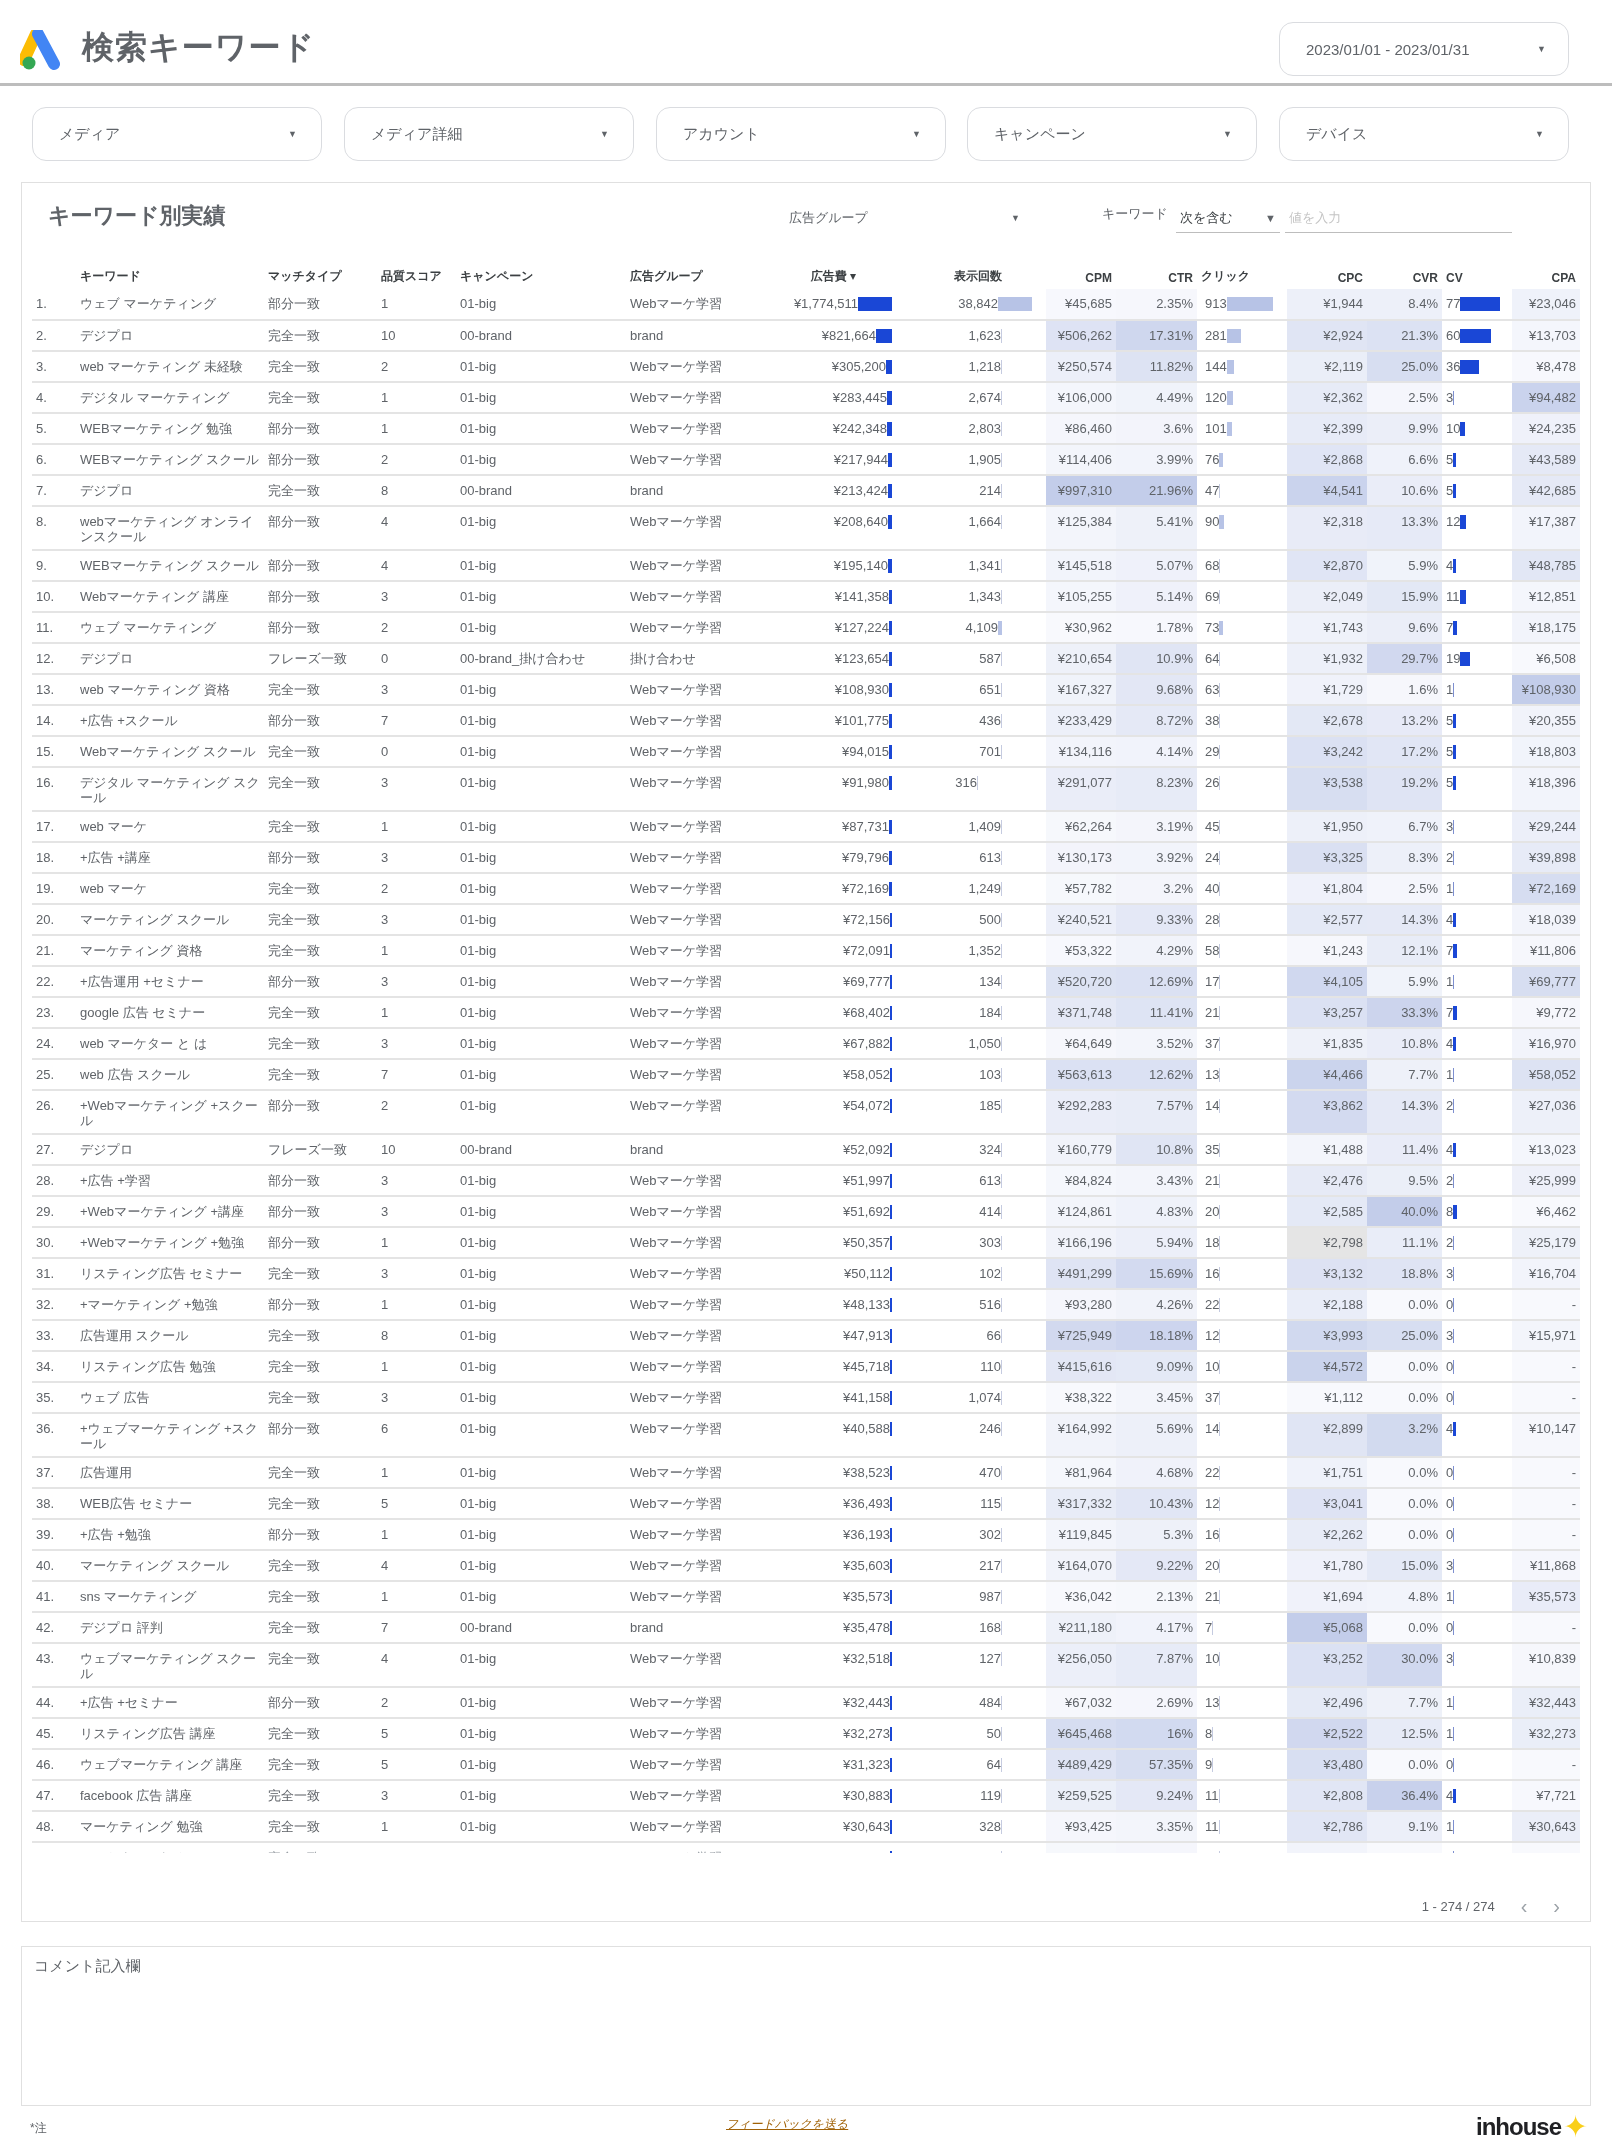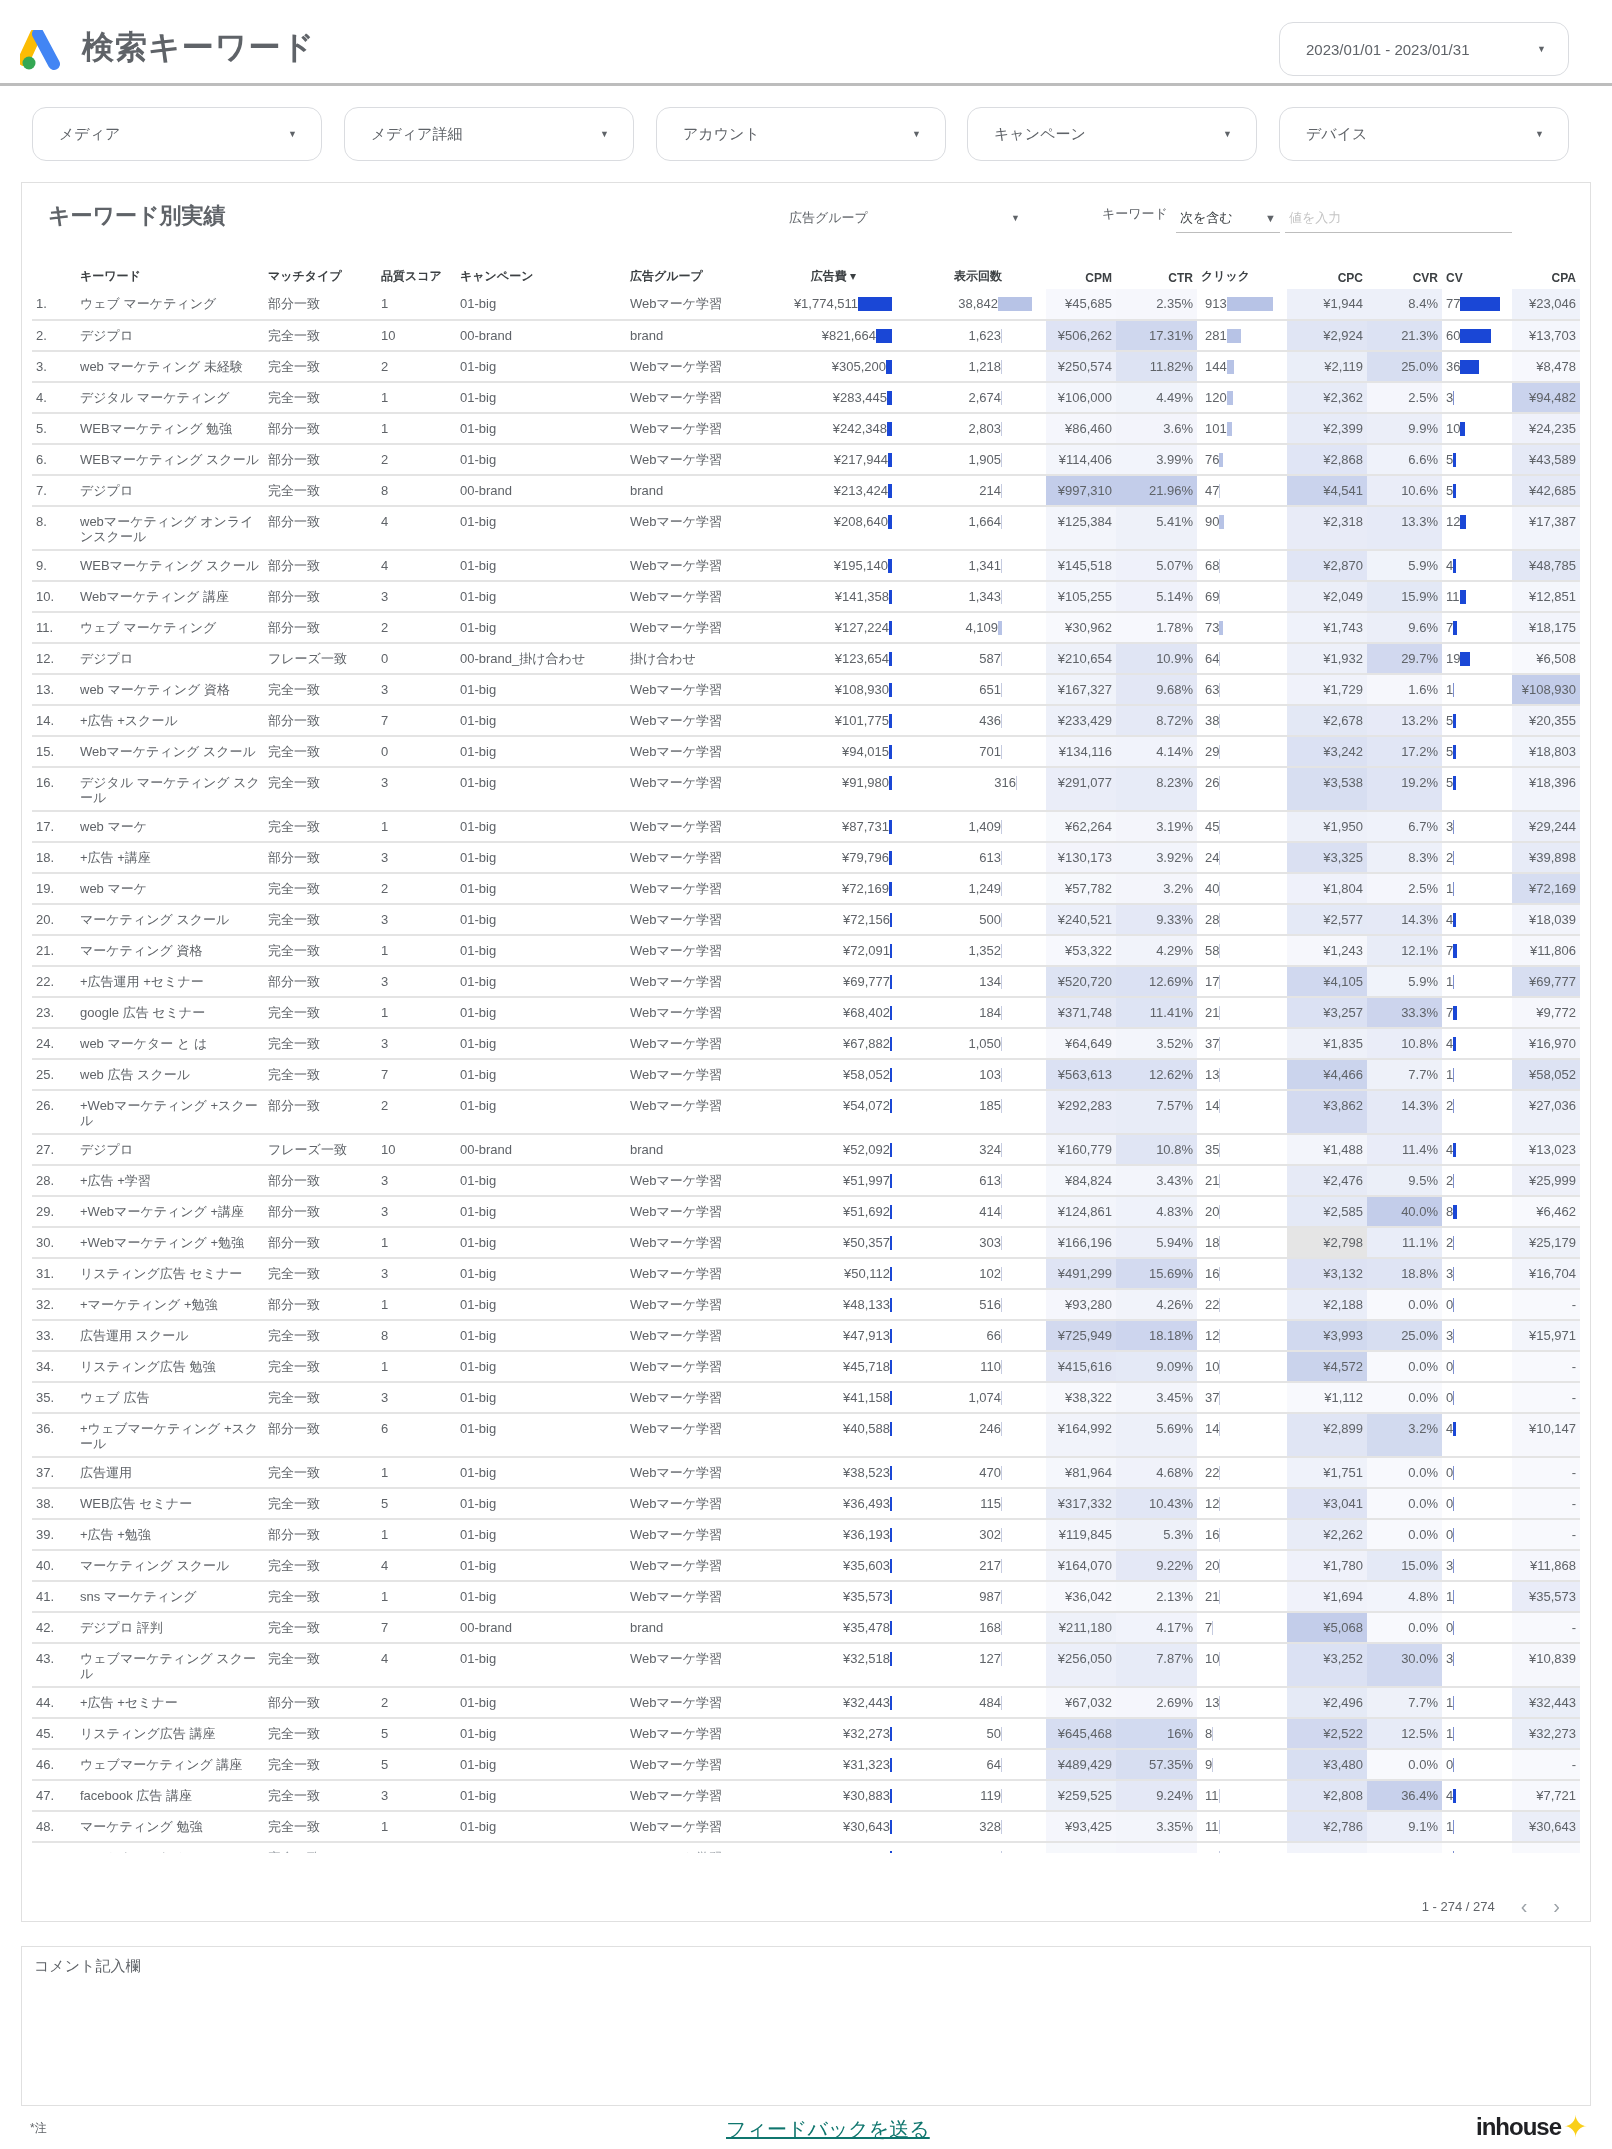--- a/index.html
+++ b/index.html
@@ -43,21 +43,21 @@
   .bar.dtick { width: 3px; background: #1a47d6; }
   tr.partial td { color: #9aa0a6; }
 
   .pager { position: absolute; right: 30px; top: 1712px; font-size: 13px; color: #5f6368; display: flex; align-items: center; gap: 26px; }
   .pager .nav { font-size: 20px; color: #9aa0a6; cursor: pointer; }
 
   .comment-box { position: absolute; left: 21px; top: 1946px; width: 1570px; height: 160px; border: 1px solid #e0e0e0; }
   .comment-label { position: absolute; left: 12px; top: 10px; font-size: 15px; color: #5f6368; }
 
   .footer-note { position: absolute; left: 30px; top: 2120px; font-size: 12px; color: #5f6368; }
-  .feedback-link { position: absolute; left: 726px; top: 2116px; font-size: 20px; color: #0f766e; text-decoration: underline; cursor: pointer; }
+  .feedback-link { position: absolute; left: 726px; top: 2116px; font-size: 12px; color: #a16207; text-decoration: underline; cursor: pointer; font-style: italic; }
   .brand { position: absolute; left: 1476px; top: 2113px; font-size: 24px; font-weight: bold; color: #202124; letter-spacing: -1px; display: flex; align-items: center; }
   .brand .plus { color: #f9cf1a; font-size: 30px; margin-left: 2px; line-height: 20px; }
 </style>
 </head>
 <body>
 
 <div class="header">
   <svg class="logo" viewBox="0 0 46 42">
     <path d="M16 4 L4 30" stroke="#fbbc04" stroke-width="12" stroke-linecap="round"></path>
     <path d="M18 4 L34 34" stroke="#4285f4" stroke-width="12" stroke-linecap="round"></path>
@@ -402,21 +402,21 @@
             <td class="r" style="background: rgb(241, 244, 251);">¥18,803</td>
           </tr>
           <tr class="wrap">
             <td>16.</td>
             <td class="kw">デジタル マーケティング スクール</td>
             <td>完全一致</td>
             <td>3</td>
             <td>01-big</td>
             <td>Webマーケ学習</td>
             <td class="barcell" style="padding-right: 14px;"><span class="num">¥91,980</span><span class="bar dtick"></span></td>
-            <td class="barcell" style="padding-right: 29px;"><span class="num">316</span><span class="bar tick"></span></td>
+            <td class="barcell" style="padding-right: 68px;"><span class="num">316</span><span class="bar tick"></span></td>
             <td class="r" style="background: rgb(234, 237, 248);">¥291,077</td>
             <td class="r" style="background: rgb(231, 235, 247);">8.23%</td>
             <td class="barcell-left" style="padding-left: 8px;"><span class="num">26</span><span class="bar tick"></span></td>
             <td class="r" style="background: rgb(215, 222, 241);">¥3,538</td>
             <td class="r" style="background: rgb(223, 228, 244);">19.2%</td>
             <td class="barcell-left"><span class="num">5</span><span class="bar dtick" style=""></span></td>
             <td class="r" style="background: rgb(242, 244, 251);">¥18,396</td>
           </tr>
           <tr>
             <td>17.</td>

